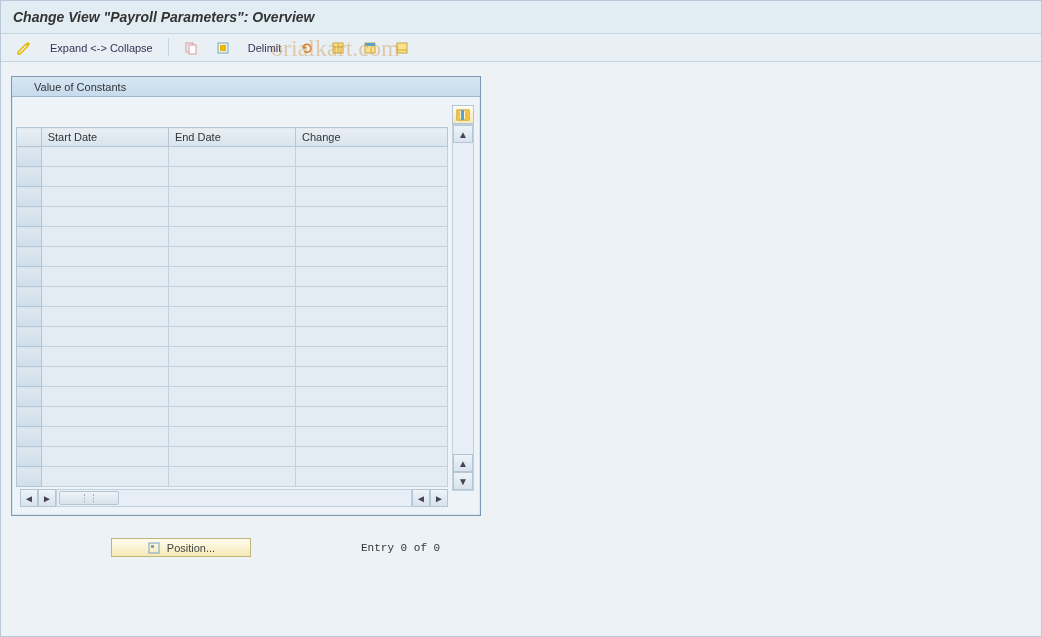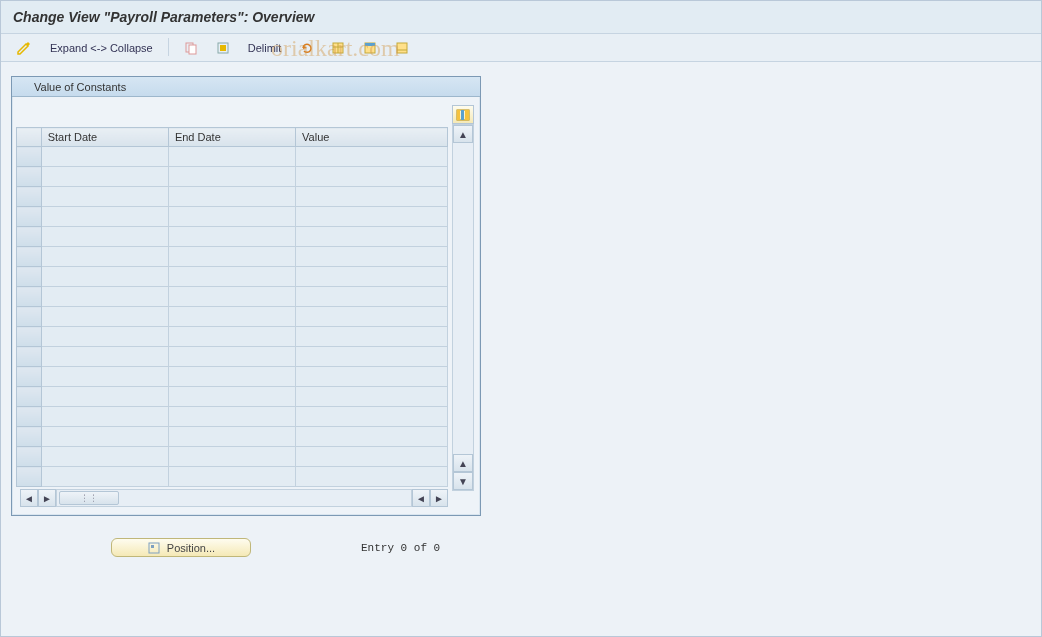--- a/index.html
+++ b/index.html
@@ -188,21 +188,21 @@
     }
     .position-btn {
       width:140px; height:19px;
       background: linear-gradient(#fefcef,#f5e9b6);
       border:1px solid #c0b779;
       display:flex; align-items:center; justify-content:center;
       cursor:pointer;
       gap:6px;
       font-size:11px;
       color:#444;
-      border-radius:6px;
+      border-radius:0;
     }
     .position-btn .picon{
       width:14px;height:12px;display:inline-flex;align-items:center;justify-content:center;
     }
     .entry-text{font-size:11px;font-family:Liberation Mono, monospace;}
     
     .watermark {
       position:absolute;
       top: 34px;
       left: 270px;
@@ -281,21 +281,21 @@
     </div>
     <div class="table-wrap">
       <div class="grid-container">
         <div class="grid-main" style="margin-right:28px;margin-top:26px;">
           <table class="grid">
             <thead>
               <tr>
                 <th class="corner"></th>
                 <th class="col-start">Start Date</th>
                 <th class="col-end">End Date</th>
-                <th class="col-val">Value</th>
+                <th class="col-val">Change</th>
               </tr>
             </thead>
             <tbody id="grid-body">
             <tr>
                   <td class="rowsel"></td>
                   <td></td>
                   <td></td>
                   <td></td>
                 </tr>
                 <tr>

